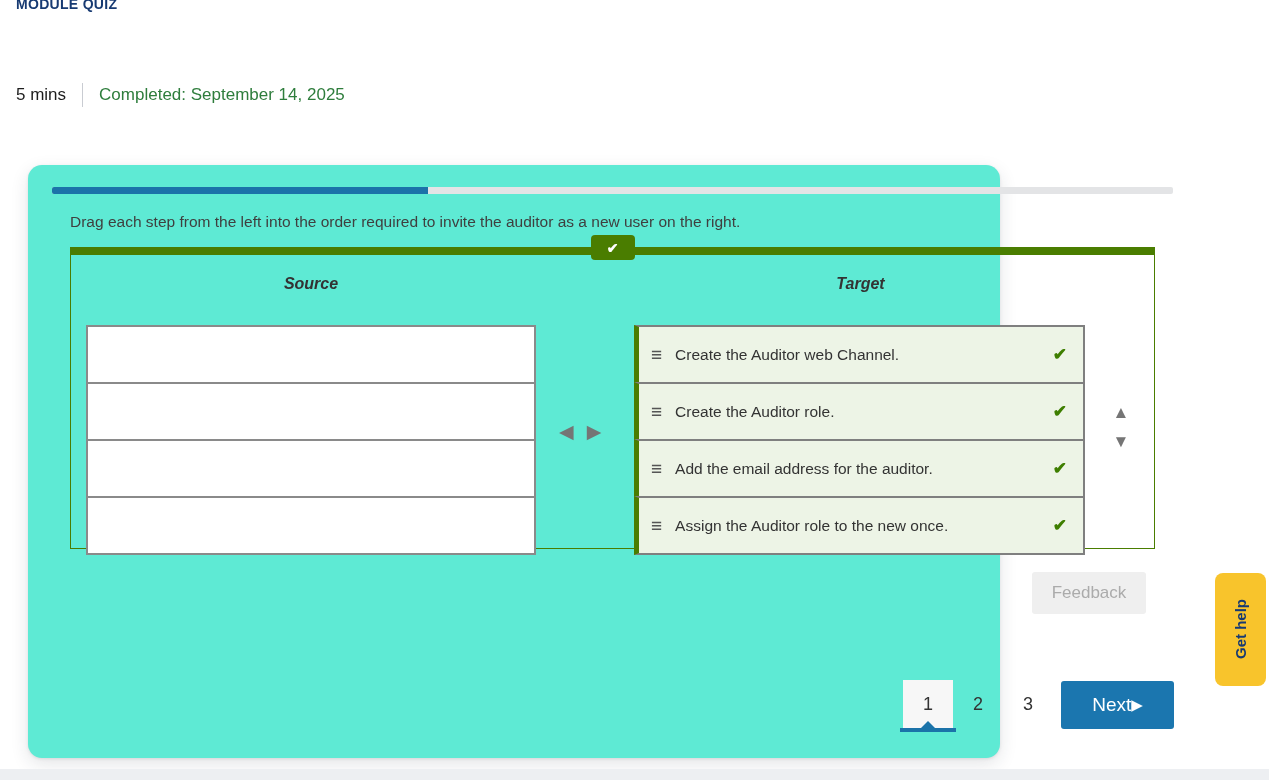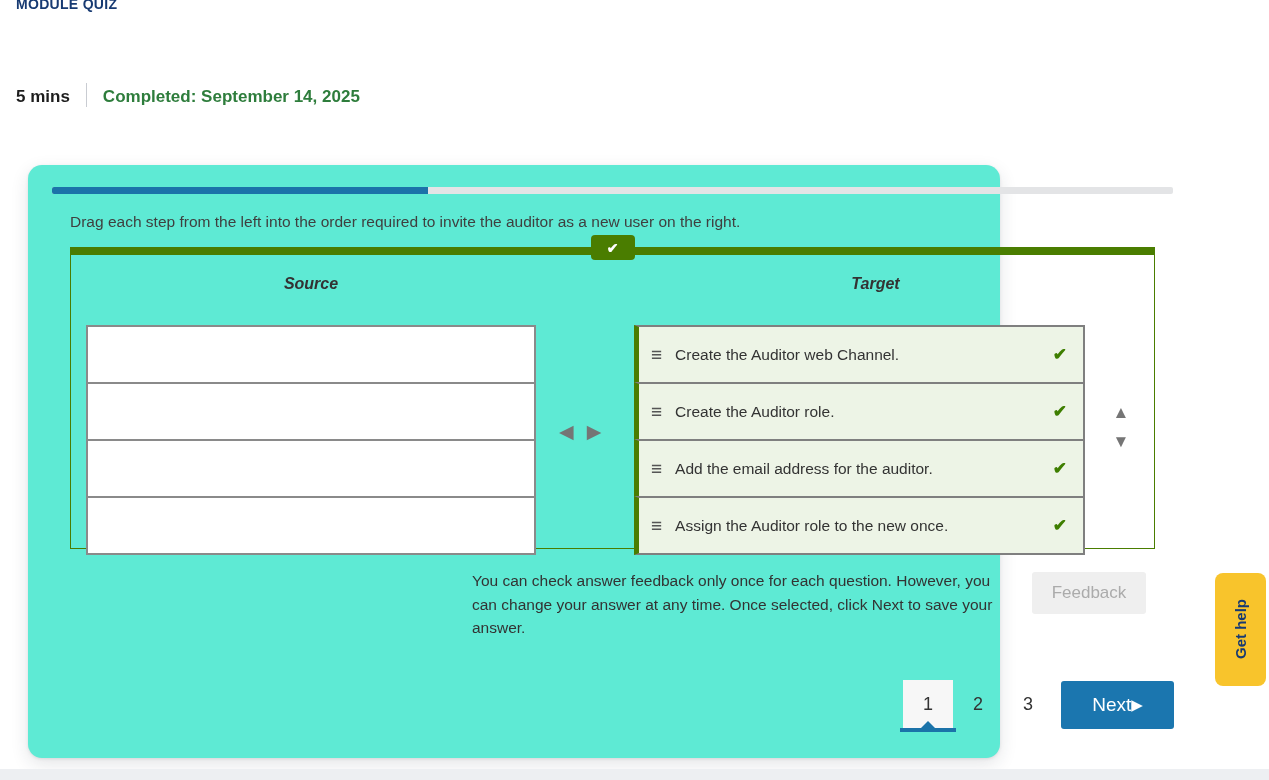--- a/index.html
+++ b/index.html
@@ -2,39 +2,39 @@
 <html><head>
 <meta charset="utf-8">
 <style>
   * { margin:0; padding:0; box-sizing:border-box; }
   html,body { width:1269px; height:780px; background:#ffffff; font-family:"Liberation Sans", sans-serif; overflow:hidden; }
   .stage { position:relative; width:1269px; height:780px; }
 
   
   .eyebrow { position:absolute; left:16px; top:-4px; font-size:14px; font-weight:700; letter-spacing:.3px; color:#173a72; }
   .page-title { position:absolute; left:14px; top:18px; font-size:39px; font-weight:800; color:#173a72; }
-  .meta { position:absolute; left:16px; top:83px; display:flex; align-items:flex-end; gap:16px; font-size:17px; font-weight:700; }
+  .meta { position:absolute; left:16px; top:83px; display:flex; align-items:center; gap:16px; font-size:17px; font-weight:400; }
   .meta .mins { color:#1d1d1d; }
   .meta .sep { width:1px; height:24px; background:#c9ccd2; }
   .meta .completed { color:#2e7d3c; }
 
   
   .card { position:absolute; left:28px; top:165px; width:972px; height:593px; background:#5eead4; border-radius:14px; box-shadow:0 1px 3px rgba(30,40,60,.10), 0 6px 18px rgba(30,40,60,.12); }
 
   .progress-track { position:absolute; left:24px; top:22px; width:1121px; height:7px; background:#e3e4e6; border-radius:2px; }
   .progress-fill { height:100%; background:#1b73a9; border-radius:2px 0 0 2px; }
 
   .instruction { position:absolute; left:42px; top:48px; font-size:15.5px; color:#3f3f3f; }
 
   
   .dragarea { position:absolute; left:42px; top:82px; width:1085px; height:302px; border-left:1px solid #4a7d00; border-right:1px solid #4a7d00; border-bottom:1px solid #4a7d00; border-top:8px solid #4a7d00; }
   .check-badge { position:absolute; left:50%; top:-20px; transform:translateX(-50%); width:44px; height:25px; background:#4a7d00; border-radius:4px; display:flex; align-items:center; justify-content:center; color:#fff; font-size:14px; font-weight:700; }
   .col-header { position:absolute; top:20px; font-size:16px; font-weight:700; color:#333; text-align:center;font-style:italic; }
   .col-header.source { left:15px; width:450px; }
-  .col-header.target { left:579px; width:451px; }
+  .col-header.target { left:564px; width:451px; }
 
   .source-list { position:absolute; left:15px; top:70px; width:450px; }
   .source-box { width:450px; height:59px; background:#fff; border:2px solid #8a8a8a; margin-top:-2px; }
   .source-box:first-child { margin-top:0; }
 
   .target-list { position:absolute; left:563px; top:70px; width:451px; }
   .target-item { position:relative; width:451px; height:59px; background:#edf4e6; border:2px solid #7f7f7f; border-left:5px solid #4a7d00; margin-top:-2px; display:flex; align-items:center; padding:0 16px 0 12px; }
   .target-item:first-child { margin-top:0; }
   .drag-handle { color:#555; font-size:19px; margin-right:13px; line-height:1; }
   .target-label { font-size:15.5px; color:#333; flex:1; }
@@ -125,21 +125,20 @@
           <span class="item-check">✔</span>
         </div>
       </div>
 
       <div class="updown-arrows">
         <span>▲</span>
         <span>▼</span>
       </div>
     </div>
 
-    <div class="note">You can check answer feedback only once for each question. However, you can change your answer at any time. Once selected, click Next to save your answer.</div>
     <button class="feedback-btn" disabled="">Feedback</button>
 
     <div class="pager">
       <div class="page-num active">
         <span>1</span>
         <span class="bar"></span>
         <span class="notch"></span>
       </div>
       <div class="page-num">
         <span>2</span>

